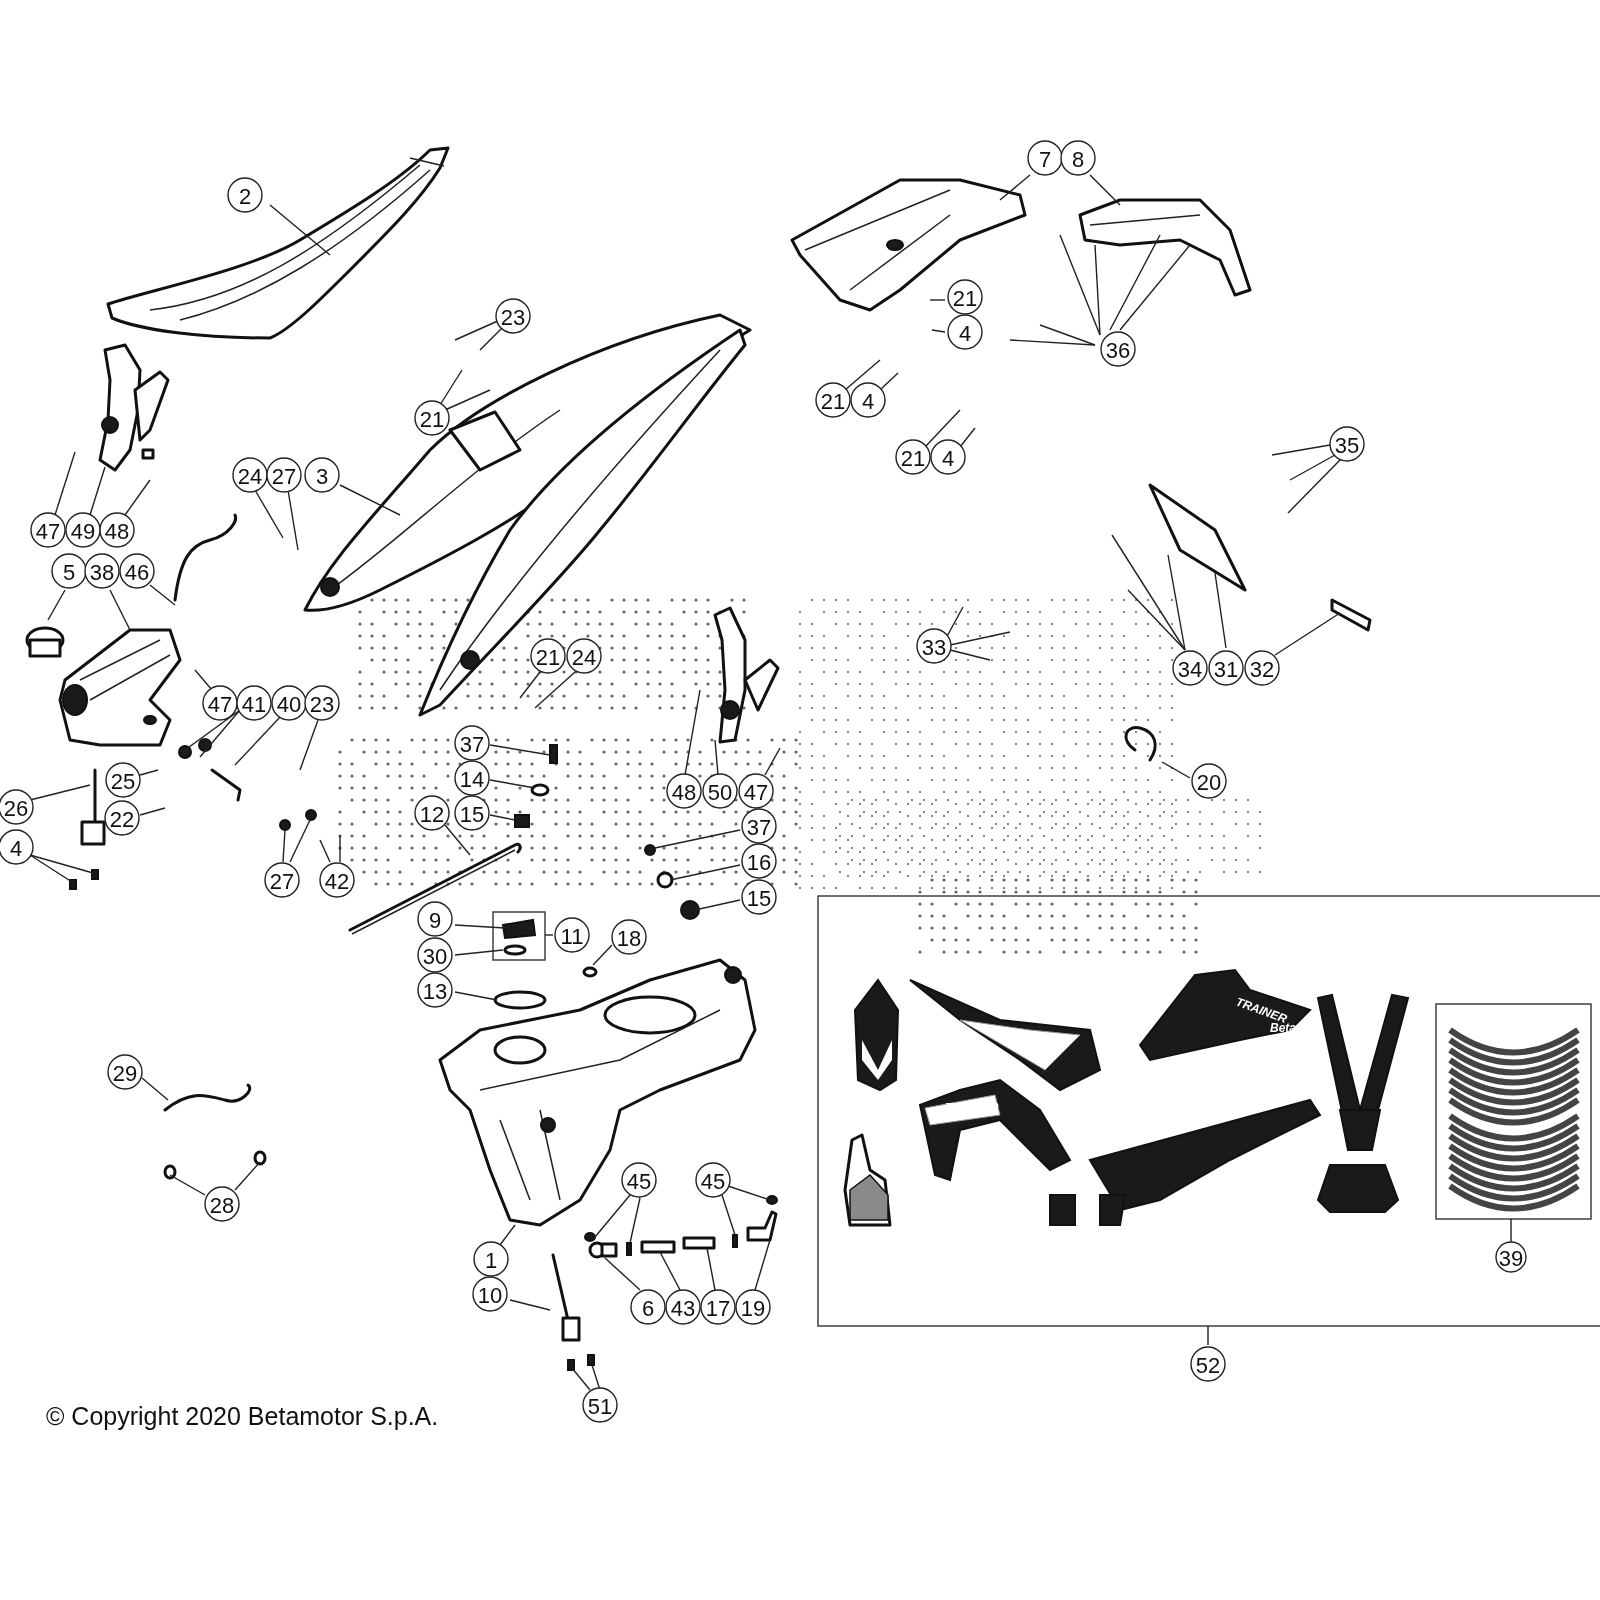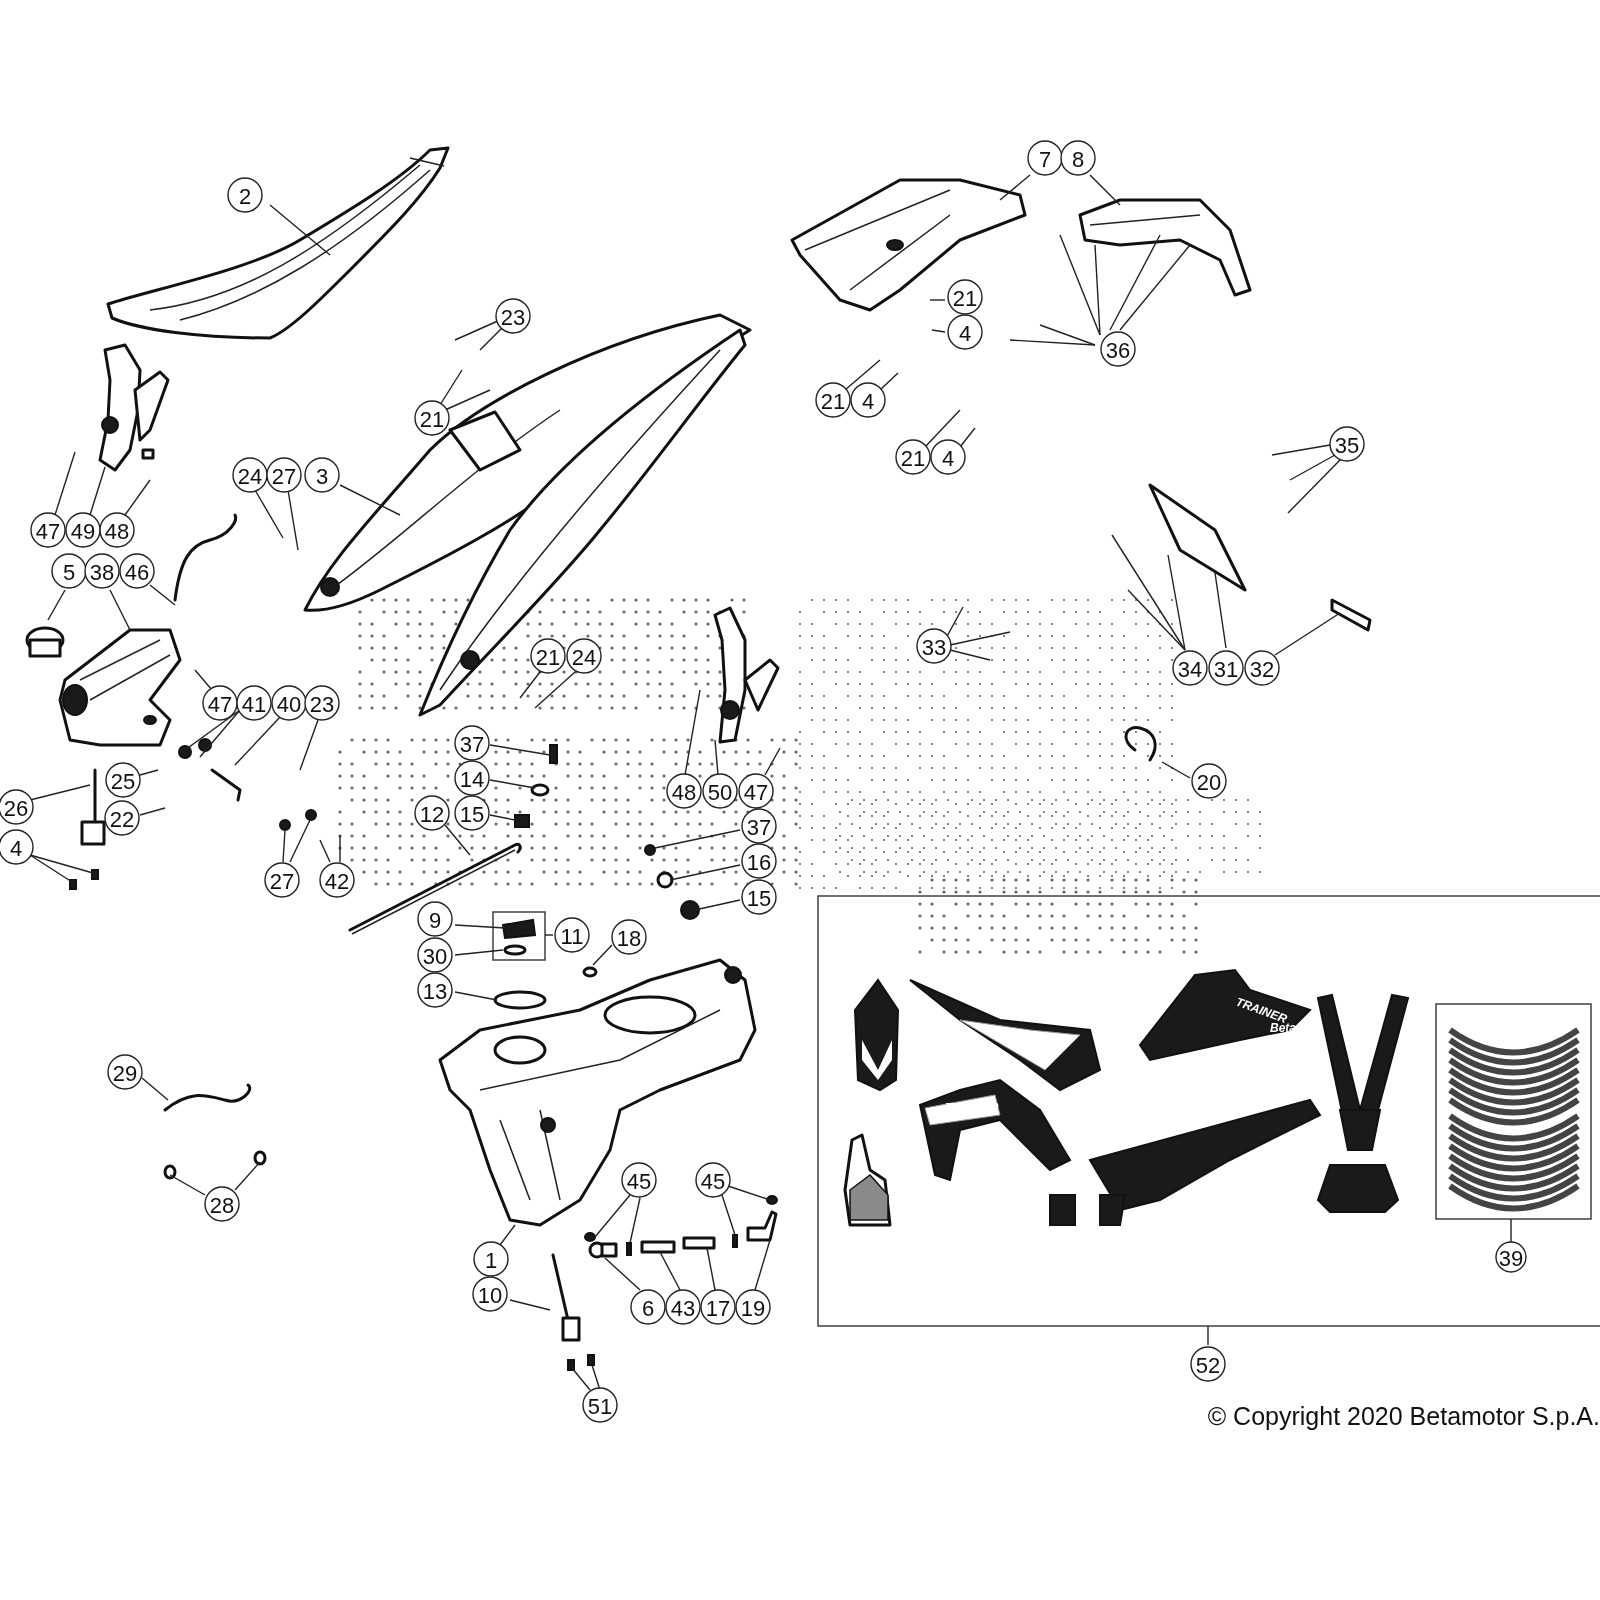--- a/index.html
+++ b/index.html
@@ -8,21 +8,21 @@
   .part { fill: none; stroke: #111; stroke-width: 3; stroke-linejoin: round; stroke-linecap: round; }
   .part-fill { fill: #fff; stroke: #111; stroke-width: 3; stroke-linejoin: round; }
   .part-dark { fill: #1a1a1a; stroke: #111; stroke-width: 2; }
   .part-grey { fill: #8a8a8a; stroke: #111; stroke-width: 1.5; }
   .thin { fill: none; stroke: #222; stroke-width: 1.5; }
   .leader { stroke: #222; stroke-width: 1.4; fill: none; }
   .callout-circle { fill: #fff; stroke: #222; stroke-width: 1.4; }
   .callout-text { font-family: "Liberation Sans", sans-serif; font-size: 22px; fill: #111; text-anchor: middle; dominant-baseline: central; }
   .dot { fill: #555; }
   .kit-frame { fill: none; stroke: #333; stroke-width: 1.4; }
-  #copyright { position: absolute; left: 0; width: 100%; top: 1402px; text-align: right; font-size: 25px; color: #111; padding-left: 100px; box-sizing: border-box; }
+  #copyright { position: absolute; left: 0; width: 100%; top: 1402px; text-align: left; font-size: 25px; color: #111; padding-left: 46px; box-sizing: border-box; }
   .decal-text { font-family: "Liberation Sans", sans-serif; font-style: italic; font-weight: bold; font-size: 12px; fill: #fff; }
 </style>
 </head>
 <body>
 
 <svg id="diagram" viewBox="0 0 1600 1600" xmlns="http://www.w3.org/2000/svg">
 
   <g id="watermark">
       <circle class="dot" cx="360" cy="612" r="1.6" opacity="0.9"></circle>
       <circle class="dot" cx="360" cy="624" r="1.6" opacity="0.9"></circle>

